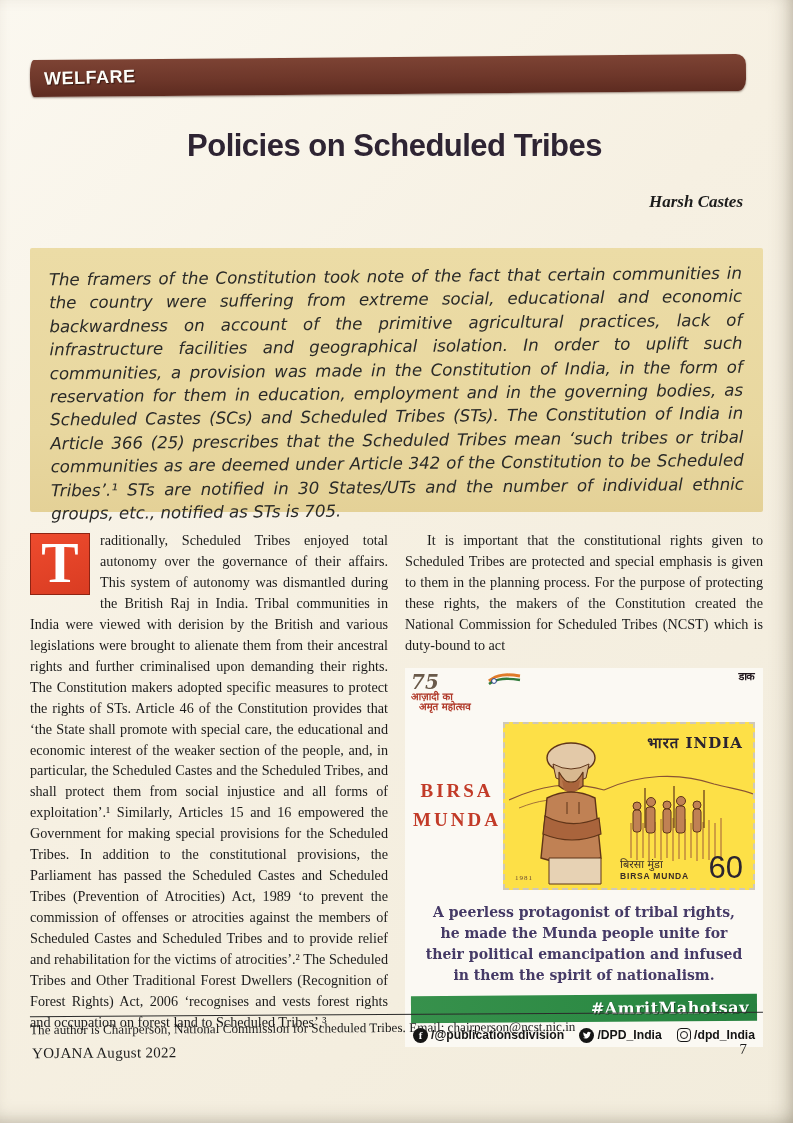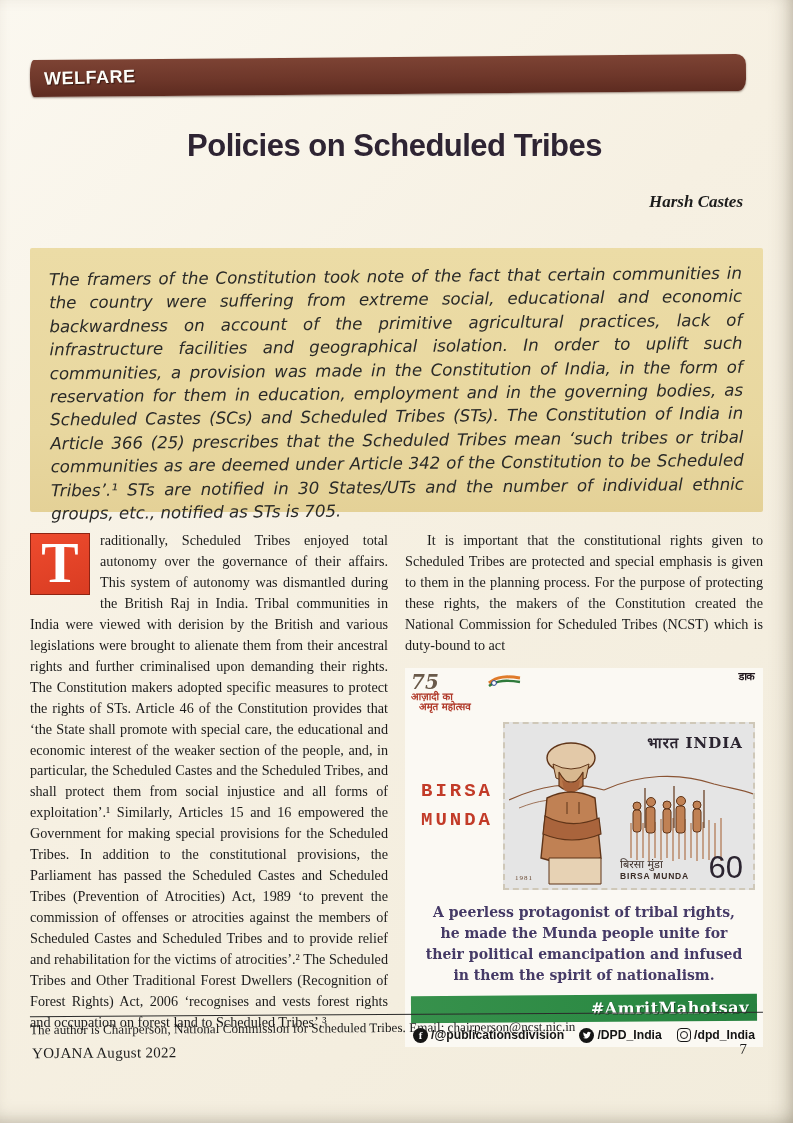--- a/index.html
+++ b/index.html
@@ -69,43 +69,43 @@
     font-size:56px; line-height:58px; text-align:center;
   }
   .rc-para { text-indent:22px; }
   
   .stamp-card {
     margin-top:12px; width:358px; padding:4px 6px 0 6px;
     background:#fbf9f3;
   }
   .card-top { display:flex; justify-content:space-between; align-items:flex-start; height:50px; }
   .amrit-logo { display:flex; flex-direction:column; line-height:1; }
-  .amrit-75 { display:flex; align-items:center;gap:48px; }
+  .amrit-75 { display:flex; align-items:flex-start;gap:48px; }
   .amrit-75-num {
     font-family:"DejaVu Serif", serif; font-style:italic; font-size:20px;
     color:#6a5a4a; font-weight:bold;
   }
   .amrit-hindi {
     font-size:10px; color:#b03a2a; font-weight:bold;
     font-family:"DejaVu Sans", sans-serif;
   }
   .amrit-hindi .l2 { padding-left:8px; display:block; }
   .post-logo {
     font-family:"DejaVu Sans", sans-serif; font-weight:bold; font-size:11px;
     line-height:.95; color:#20161c; text-align:center; letter-spacing:-1px;
     width:22px;
   }
   .card-mid { display:flex; align-items:center; }
   .side-label {
     width:92px; text-align:center;
-    font-family:Liberation Mono, monospace; font-weight:bold;
+    font-family:Liberation Serif, serif; font-weight:bold;
     font-size:19px; letter-spacing:3px; line-height:1.5; color:#c23b28;
   }
   .stamp {
-    width:252px; height:168px; background:#e5e5e5;
+    width:252px; height:168px; background:#fde047;
     border:2px dashed #cfc8b8; position:relative; padding:4px;
   }
   .stamp-country {
     position:absolute; top:8px; right:10px;
     font-family:"DejaVu Serif", serif; font-weight:bold; font-size:15px;
     letter-spacing:1px; color:#2b2430;
   }
   .stamp-art { position:absolute; left:4px; top:4px; }
   .stamp-year {
     position:absolute; left:10px; bottom:6px; font-size:7px; letter-spacing:1px; color:#6a4a34;

